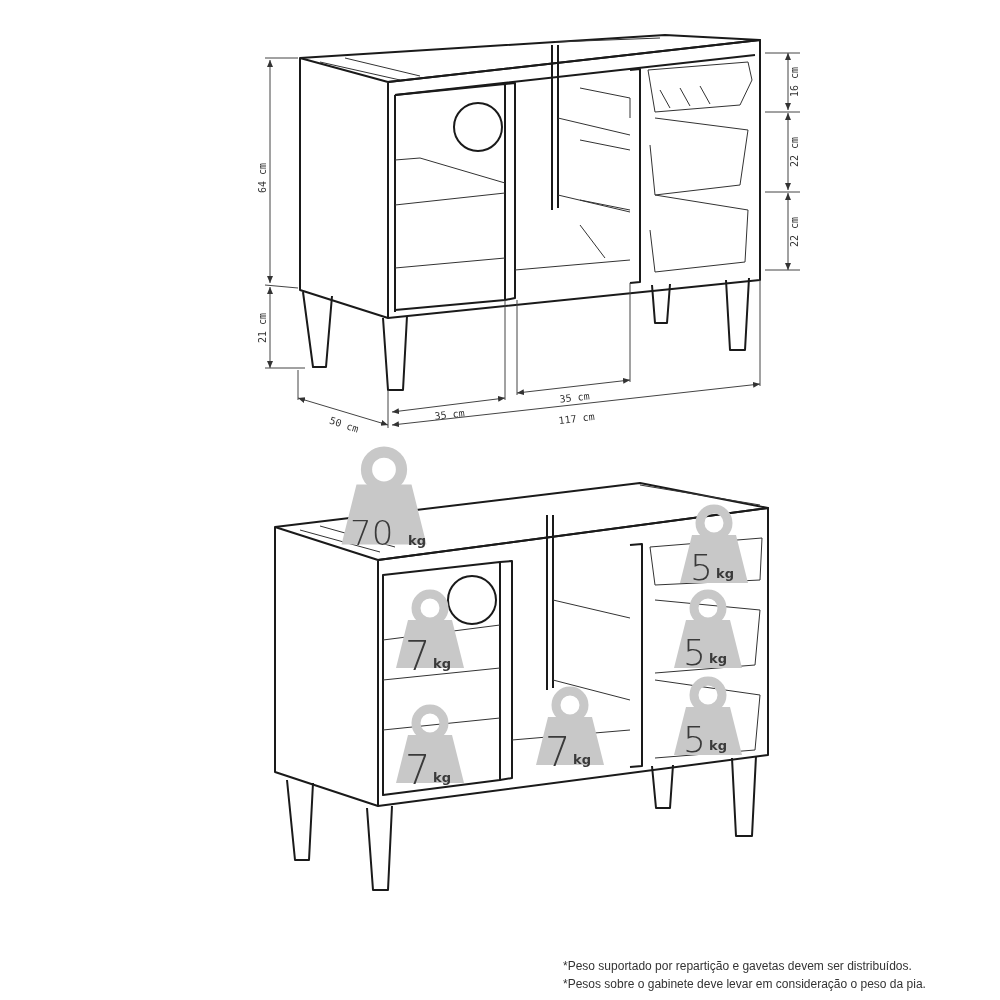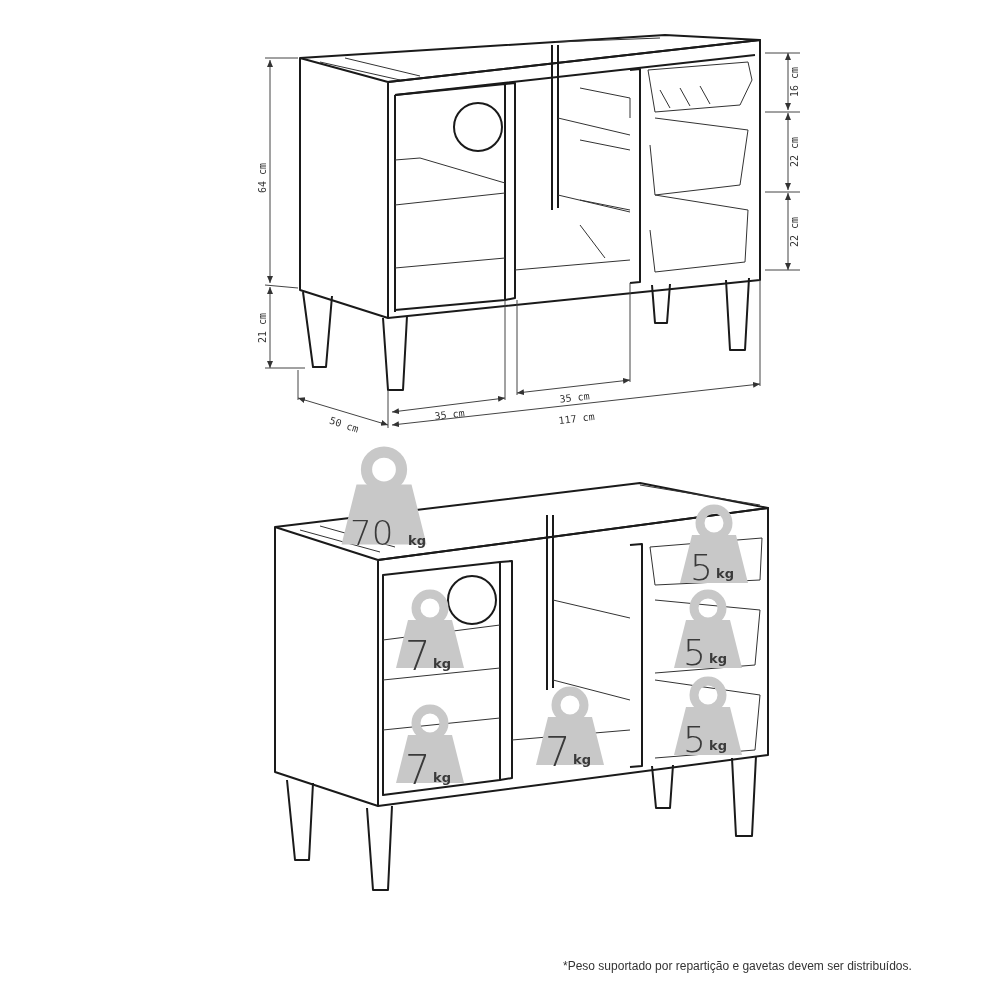--- a/index.html
+++ b/index.html
@@ -142,13 +142,14 @@
     <g transform="translate(708,717)">
         <use href="#weight"></use>
       </g>
     <text class="wtnum" x="683" y="752" font-size="36">5</text>
     <text class="wtkg" x="709" y="750" font-size="13">kg</text>
   </g>
 </svg>
 
 <div class="footnotes">
   <div>*Peso suportado por repartição e gavetas devem ser distribuídos.</div>
+  <div>*Pesos sobre o gabinete deve levar em consideração o peso da pia.</div>
 </div>
 
 </body></html>

